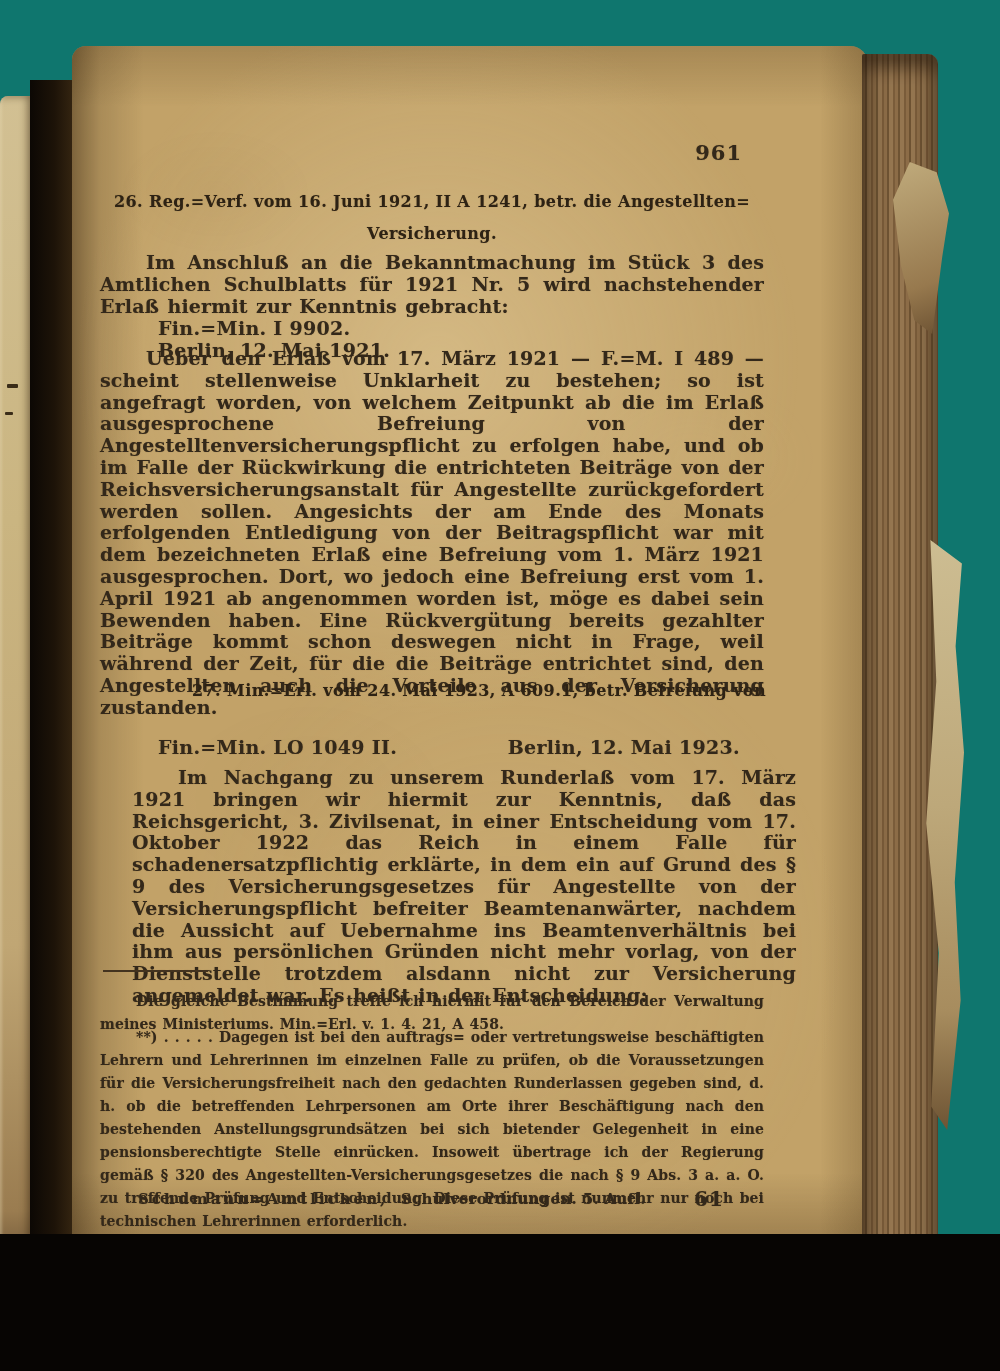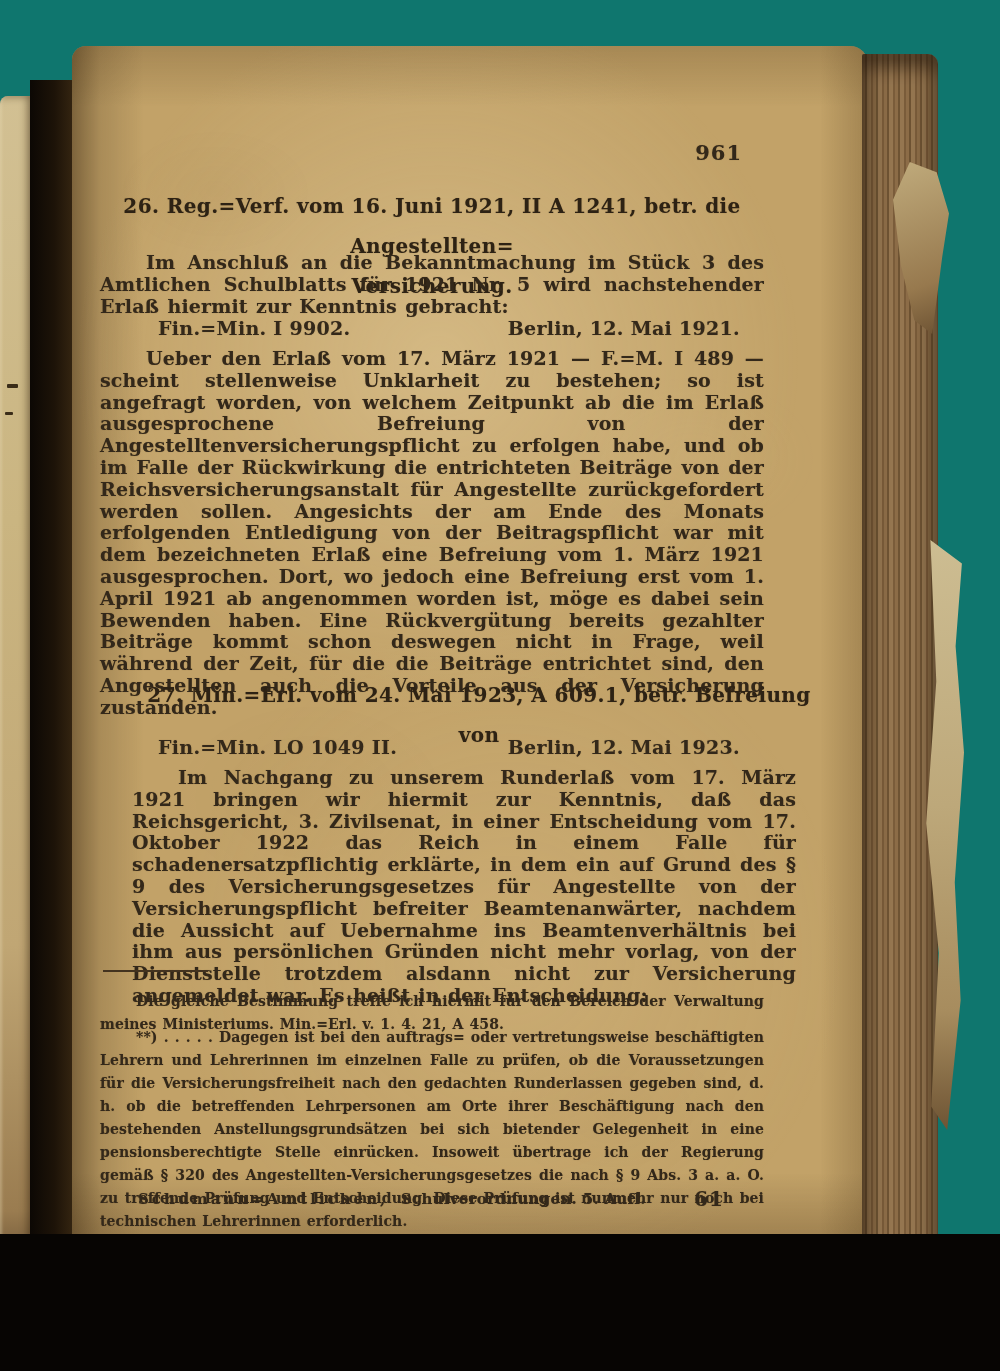--- a/index.html
+++ b/index.html
@@ -53,34 +53,34 @@
       border-radius:0 0 34px 22px;}
 
   
   .page-content{position:absolute;left:28px;top:0;width:664px;color:#33281a;
       text-shadow:0 0 1px rgba(70,45,15,.35);}
   .page-content > div{position:absolute;width:664px;}
 
   .pagenum{top:94px;text-align:right;padding-right:22px;box-sizing:border-box;
       font-size:21px;font-weight:700;letter-spacing:1px;}
 
-  .heading{font-weight:700;text-align:center;font-size:20px;line-height:40px;letter-spacing:.4px;color:#2d2214;}
+  .heading{font-weight:700;text-align:center;font-size:16px;line-height:32px;letter-spacing:.4px;color:#2d2214;}
   .h26{top:140px;}
   .h27{top:629px;margin-left:47px;}
 
   .para{font-weight:700;font-size:19px;line-height:21.8px;text-align:justify;
       letter-spacing:.15px;word-spacing:1.5px;}
   .para.indent{text-indent:46px;}
   .p1{top:206px;}
   .p2{top:302px;}
   .p3{top:721px;margin-left:32px;}
 
   .refline{font-weight:700;font-size:19px;display:flex;justify-content:space-between;
       padding-left:58px;padding-right:24px;box-sizing:border-box;letter-spacing:.3px;}
-  .ref1{top:271px;}
+  .ref1{top:271px;flex-direction:column;}
   .ref2{top:690px;}
 
   .fn-divider{top:924px;left:3px !important;width:105px !important;border-top:2px solid #43331f;height:0;}
   .footnote{font-weight:700;font-size:14px;line-height:23px;text-align:justify;
       letter-spacing:.1px;word-spacing:1px;text-indent:36px;}
   .fn1{top:944px;}
   .fn2{top:980px;}
 
   .footer-row{top:1144px;font-weight:700;font-size:15px;padding-left:38px;box-sizing:border-box;}
   .imprint-spaced{letter-spacing:3px;}

